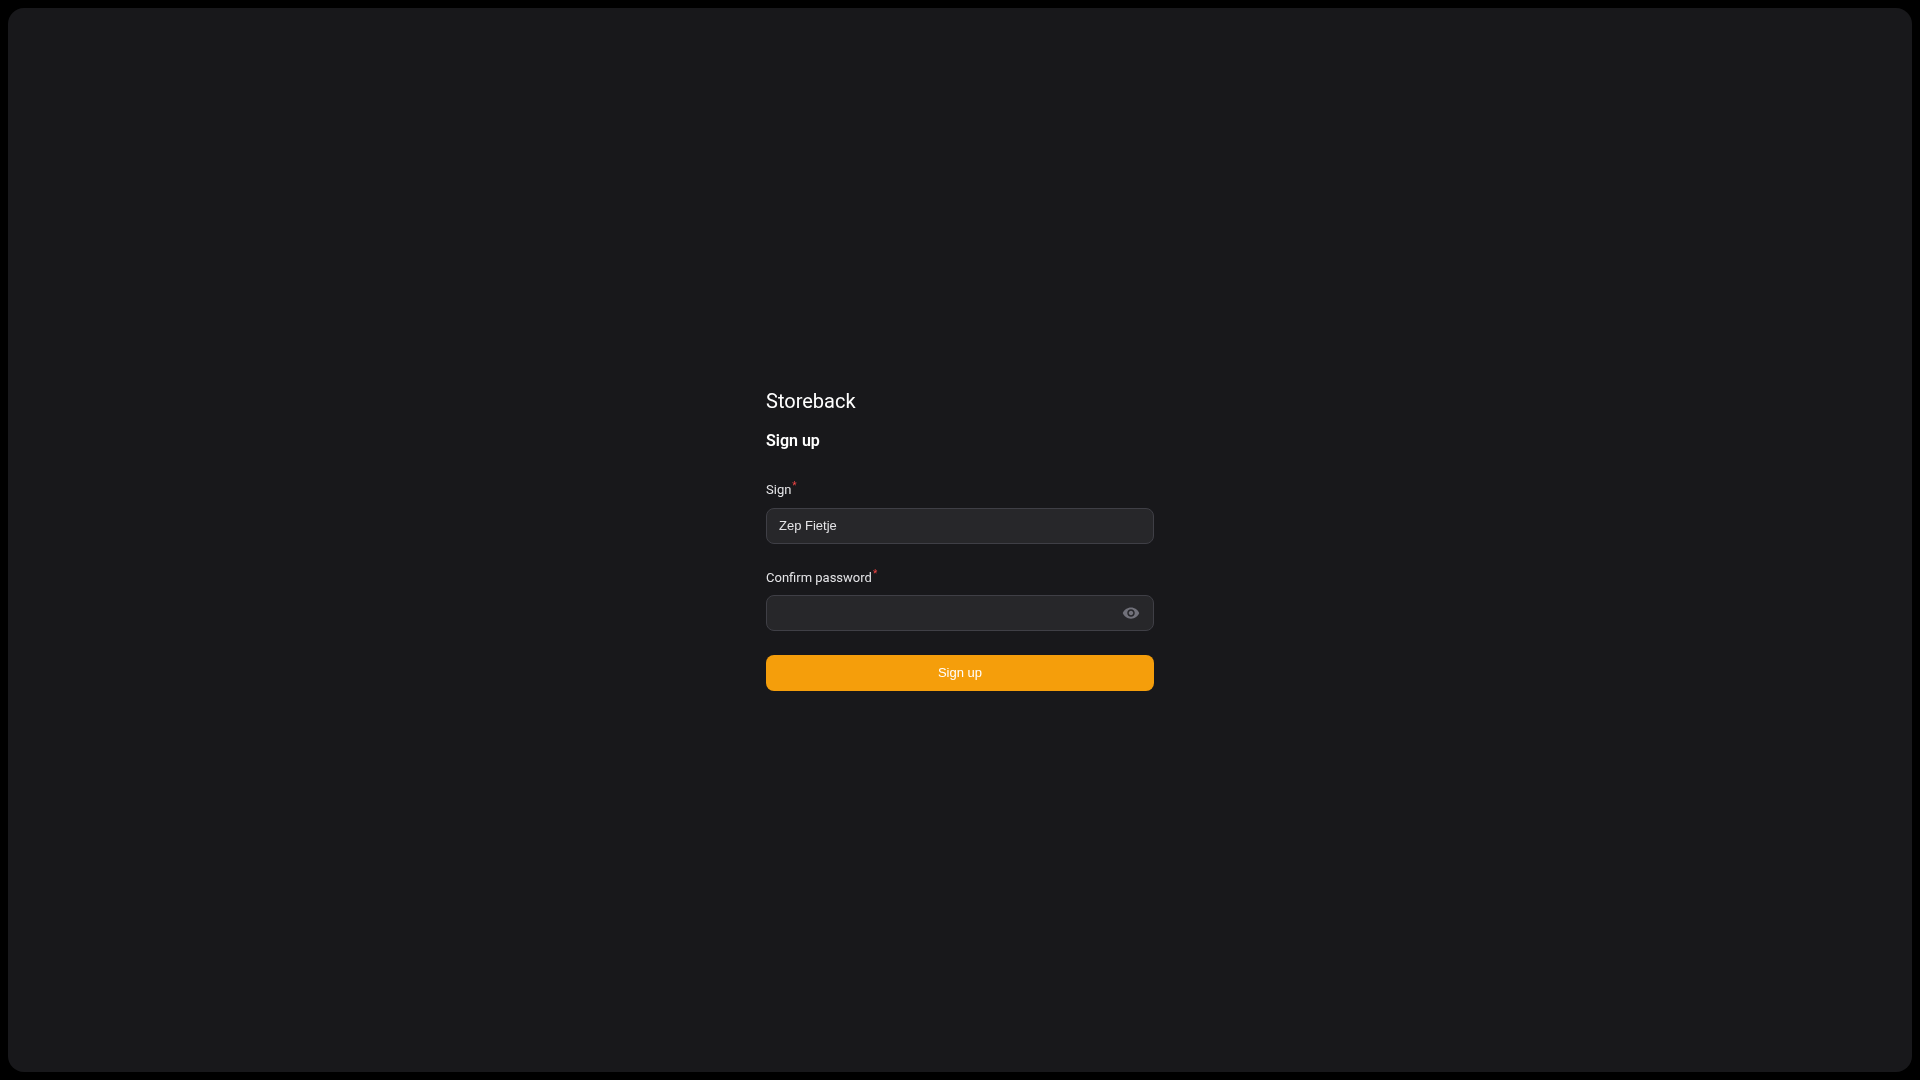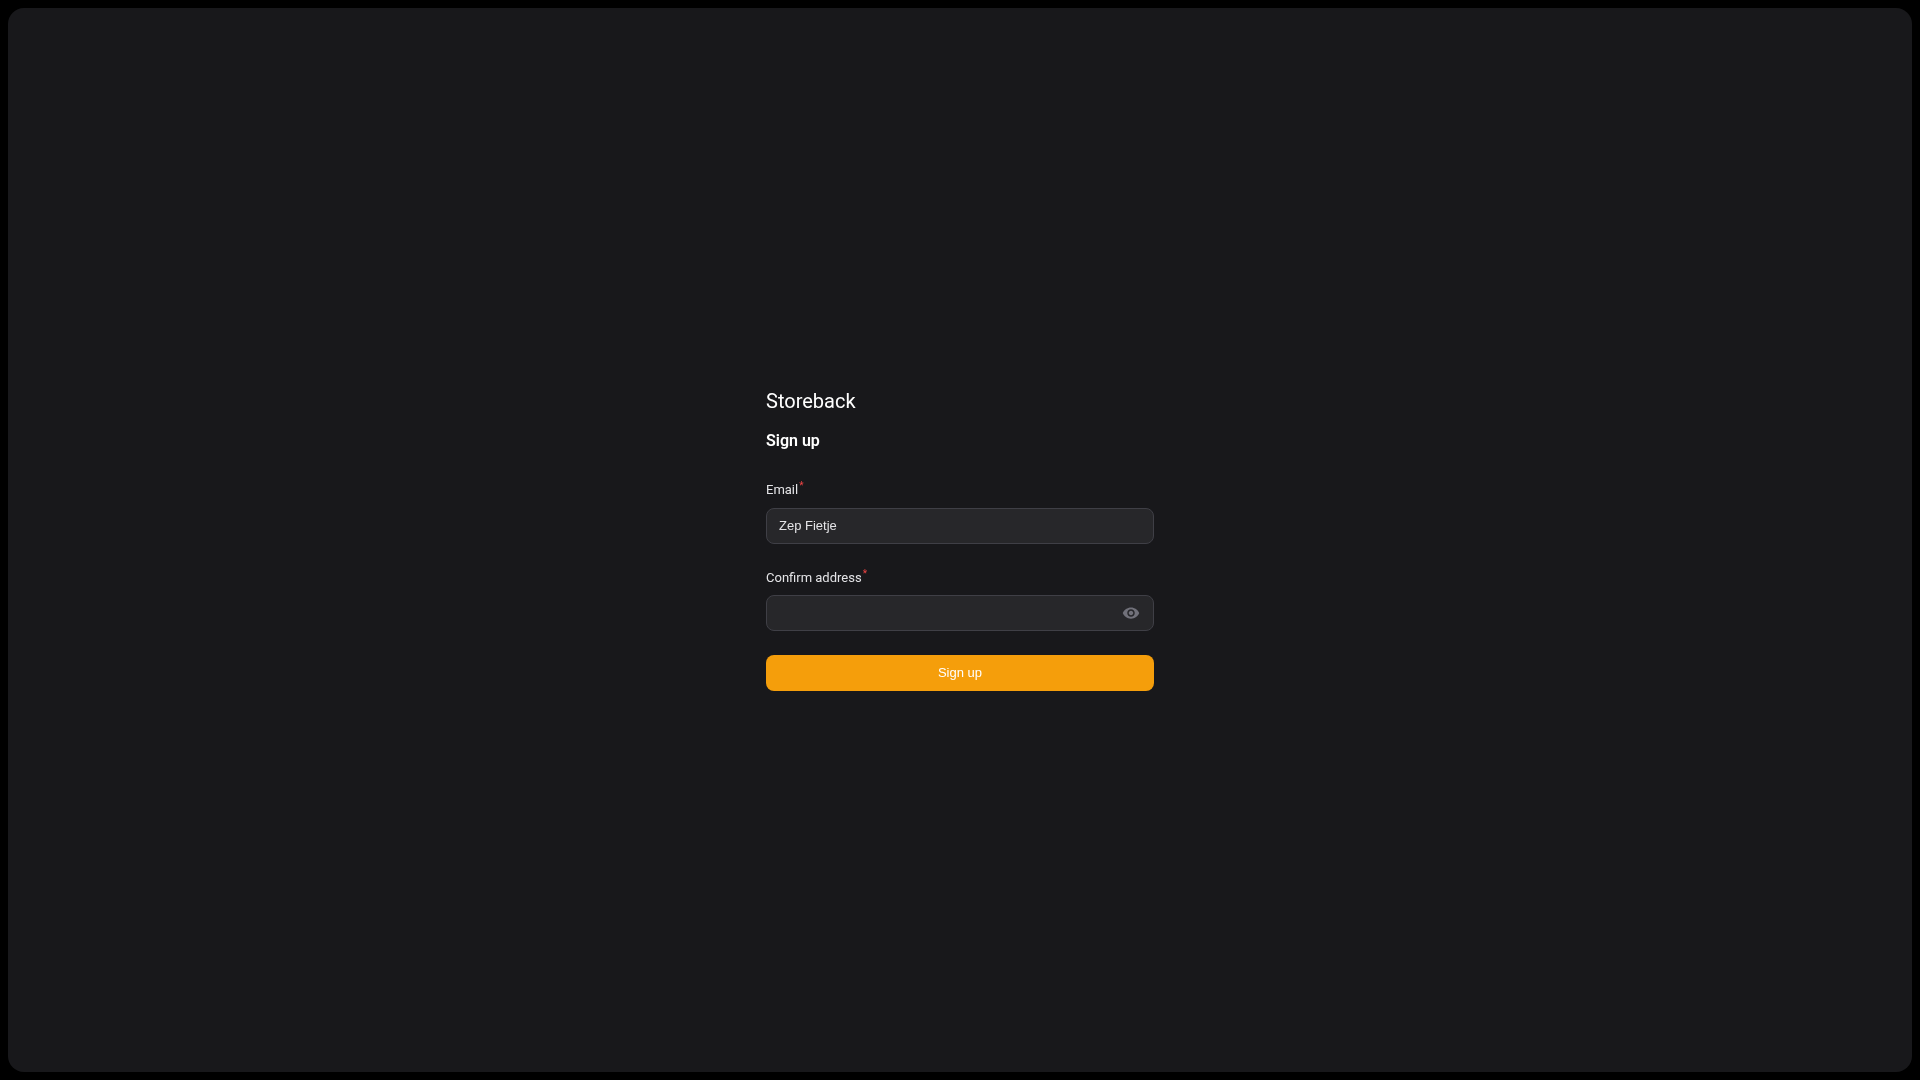--- a/index.html
+++ b/index.html
@@ -129,32 +129,32 @@
 
 <div class="page-frame">
   <div class="form-container">
 
     <h1 class="brand-title">Storeback</h1>
 
     <h2 class="page-heading">Sign up</h2>
 
     <div class="field-group">
       <label class="field-label">
-        <span>Email</span><span class="required-marker">*</span>
+        <span>Sign</span><span class="required-marker">*</span>
       </label>
       <div class="input-wrapper">
         <input type="text" class="text-input" value="Zep Fietje" style="">
       </div>
     </div>
 
 
 
     <div class="field-group">
       <label class="field-label">
-        <span>Confirm address</span><span class="required-marker">*</span>
+        <span>Confirm password</span><span class="required-marker">*</span>
       </label>
       <div class="input-wrapper">
         <input type="password" class="text-input with-icon" value="" style="">
         <button type="button" class="eye-button">
           <svg viewBox="0 0 24 24">
             <path d="M12 4.5C7 4.5 2.73 7.61 1 12c1.73 4.39 6 7.5 11 7.5s9.27-3.11 11-7.5c-1.73-4.39-6-7.5-11-7.5zM12 17c-2.76 0-5-2.24-5-5s2.24-5 5-5 5 2.24 5 5-2.24 5-5 5zm0-8c-1.66 0-3 1.34-3 3s1.34 3 3 3 3-1.34 3-3-1.34-3-3-3z"></path>
           </svg>
         </button>
       </div>
     </div>

